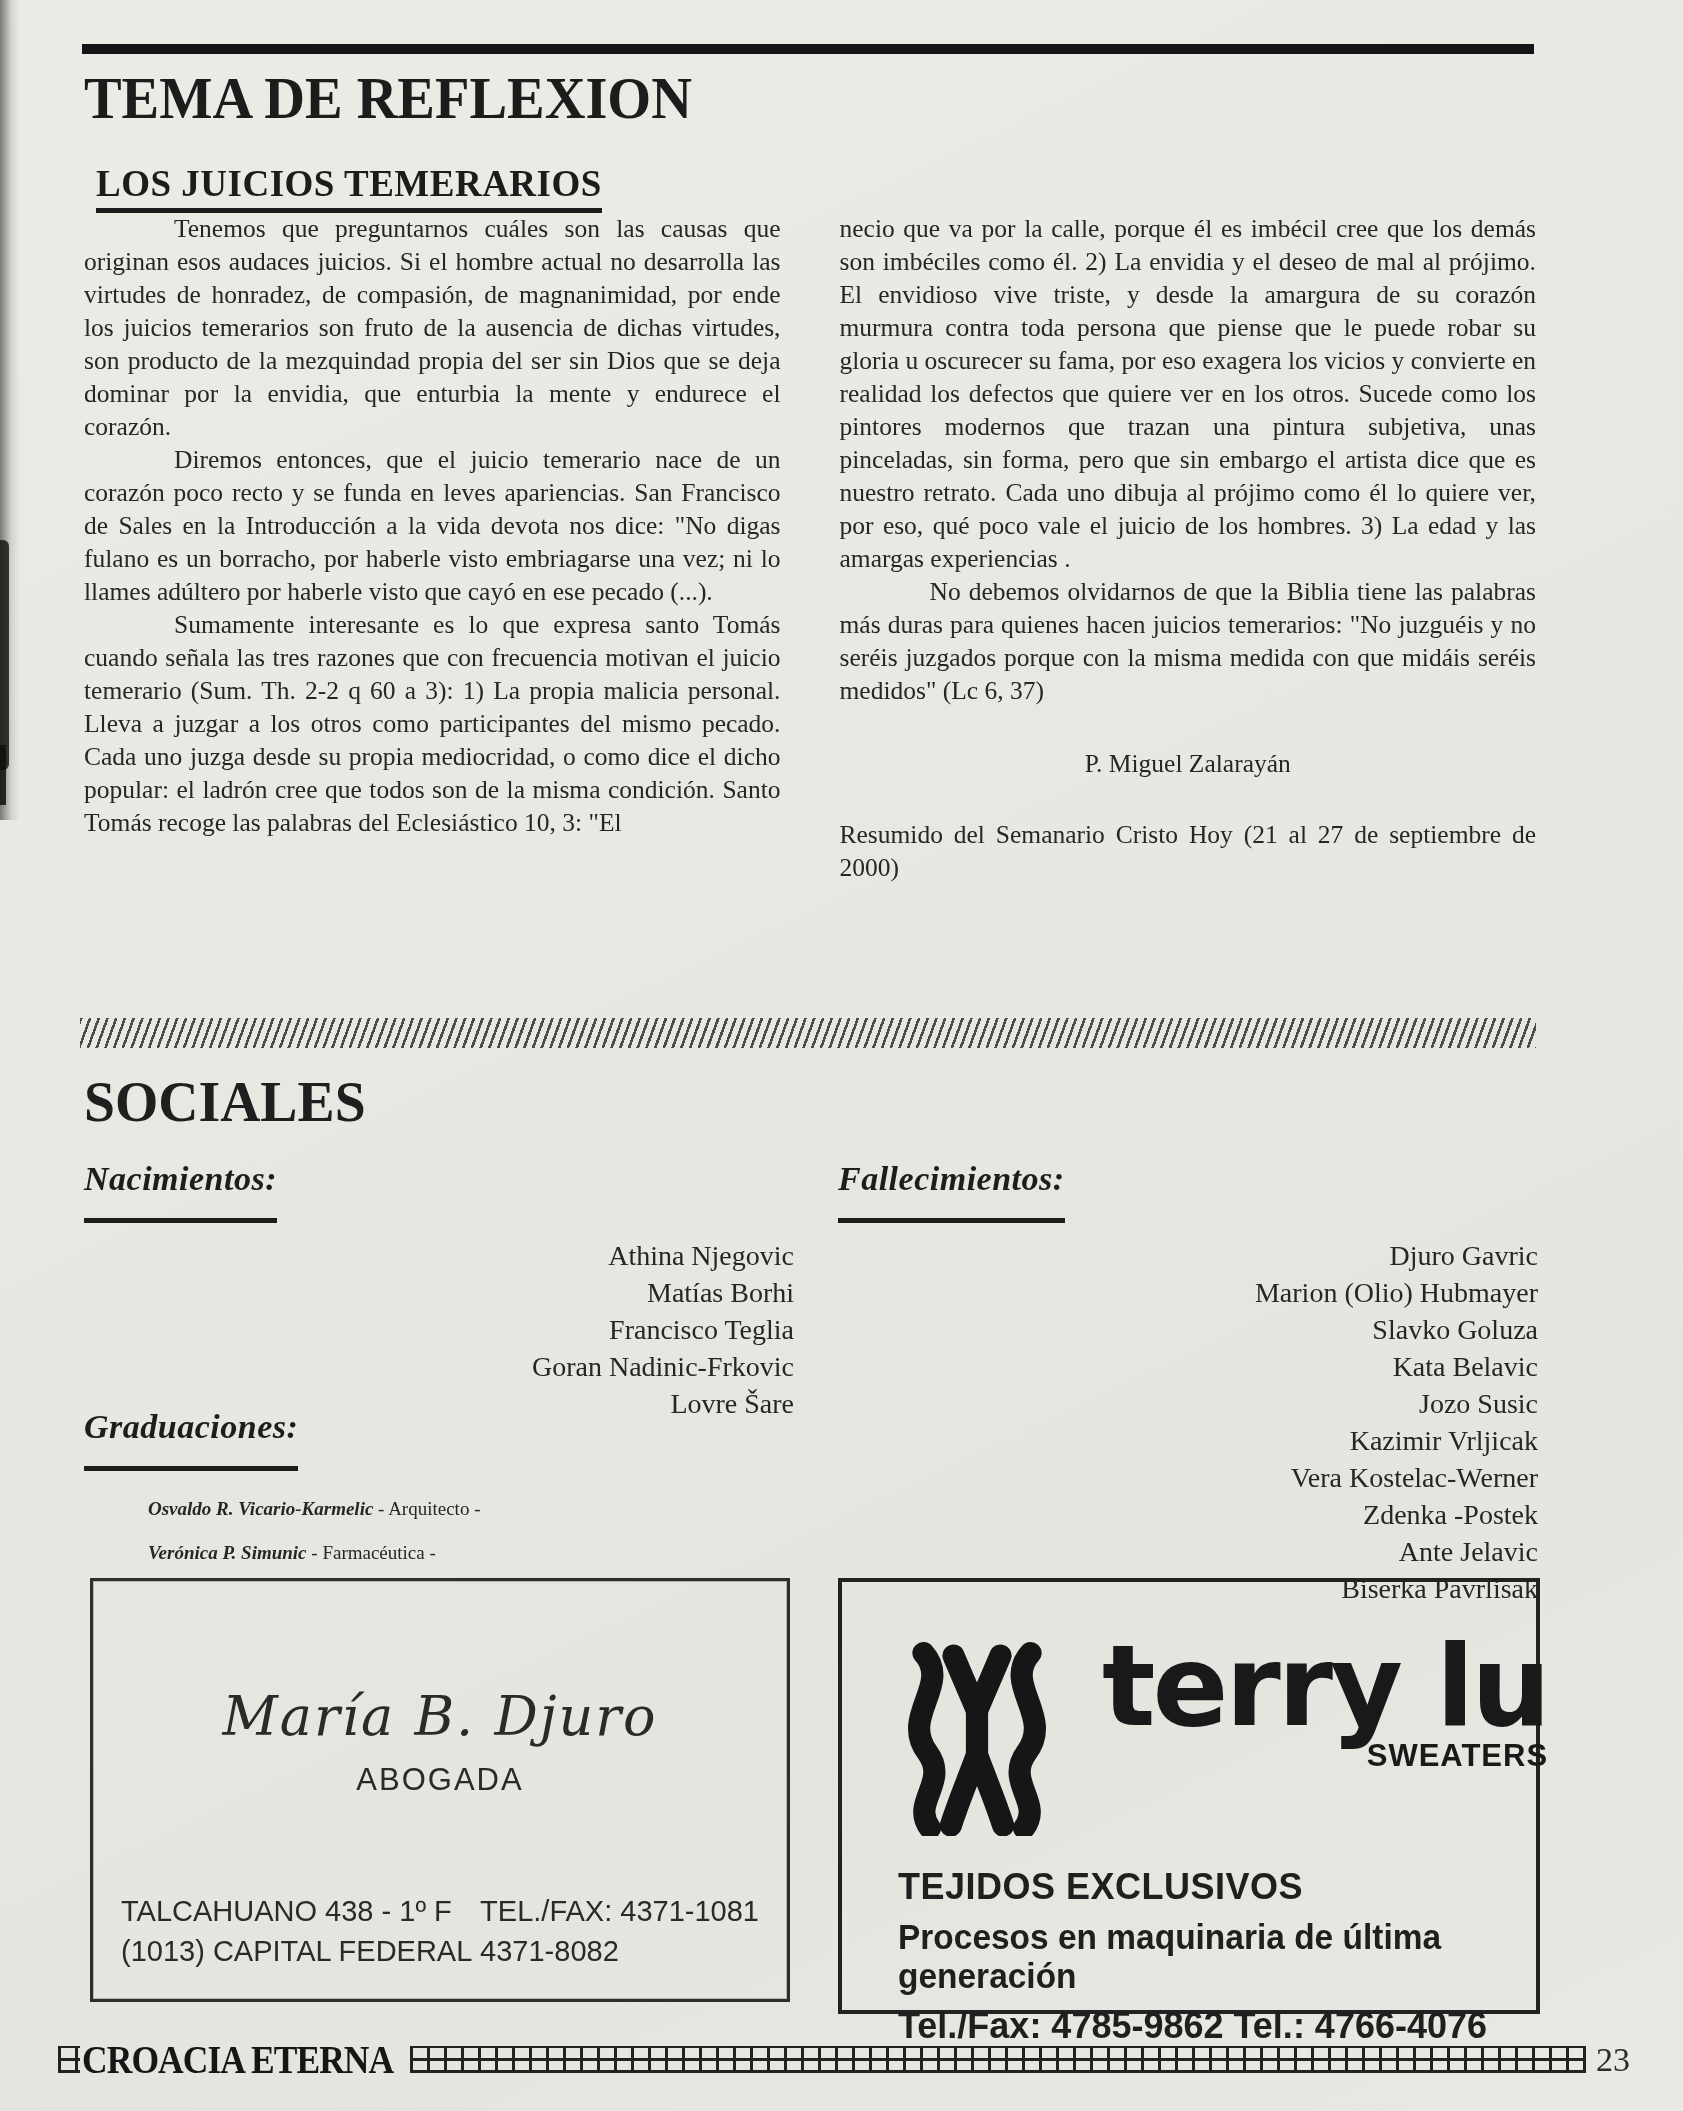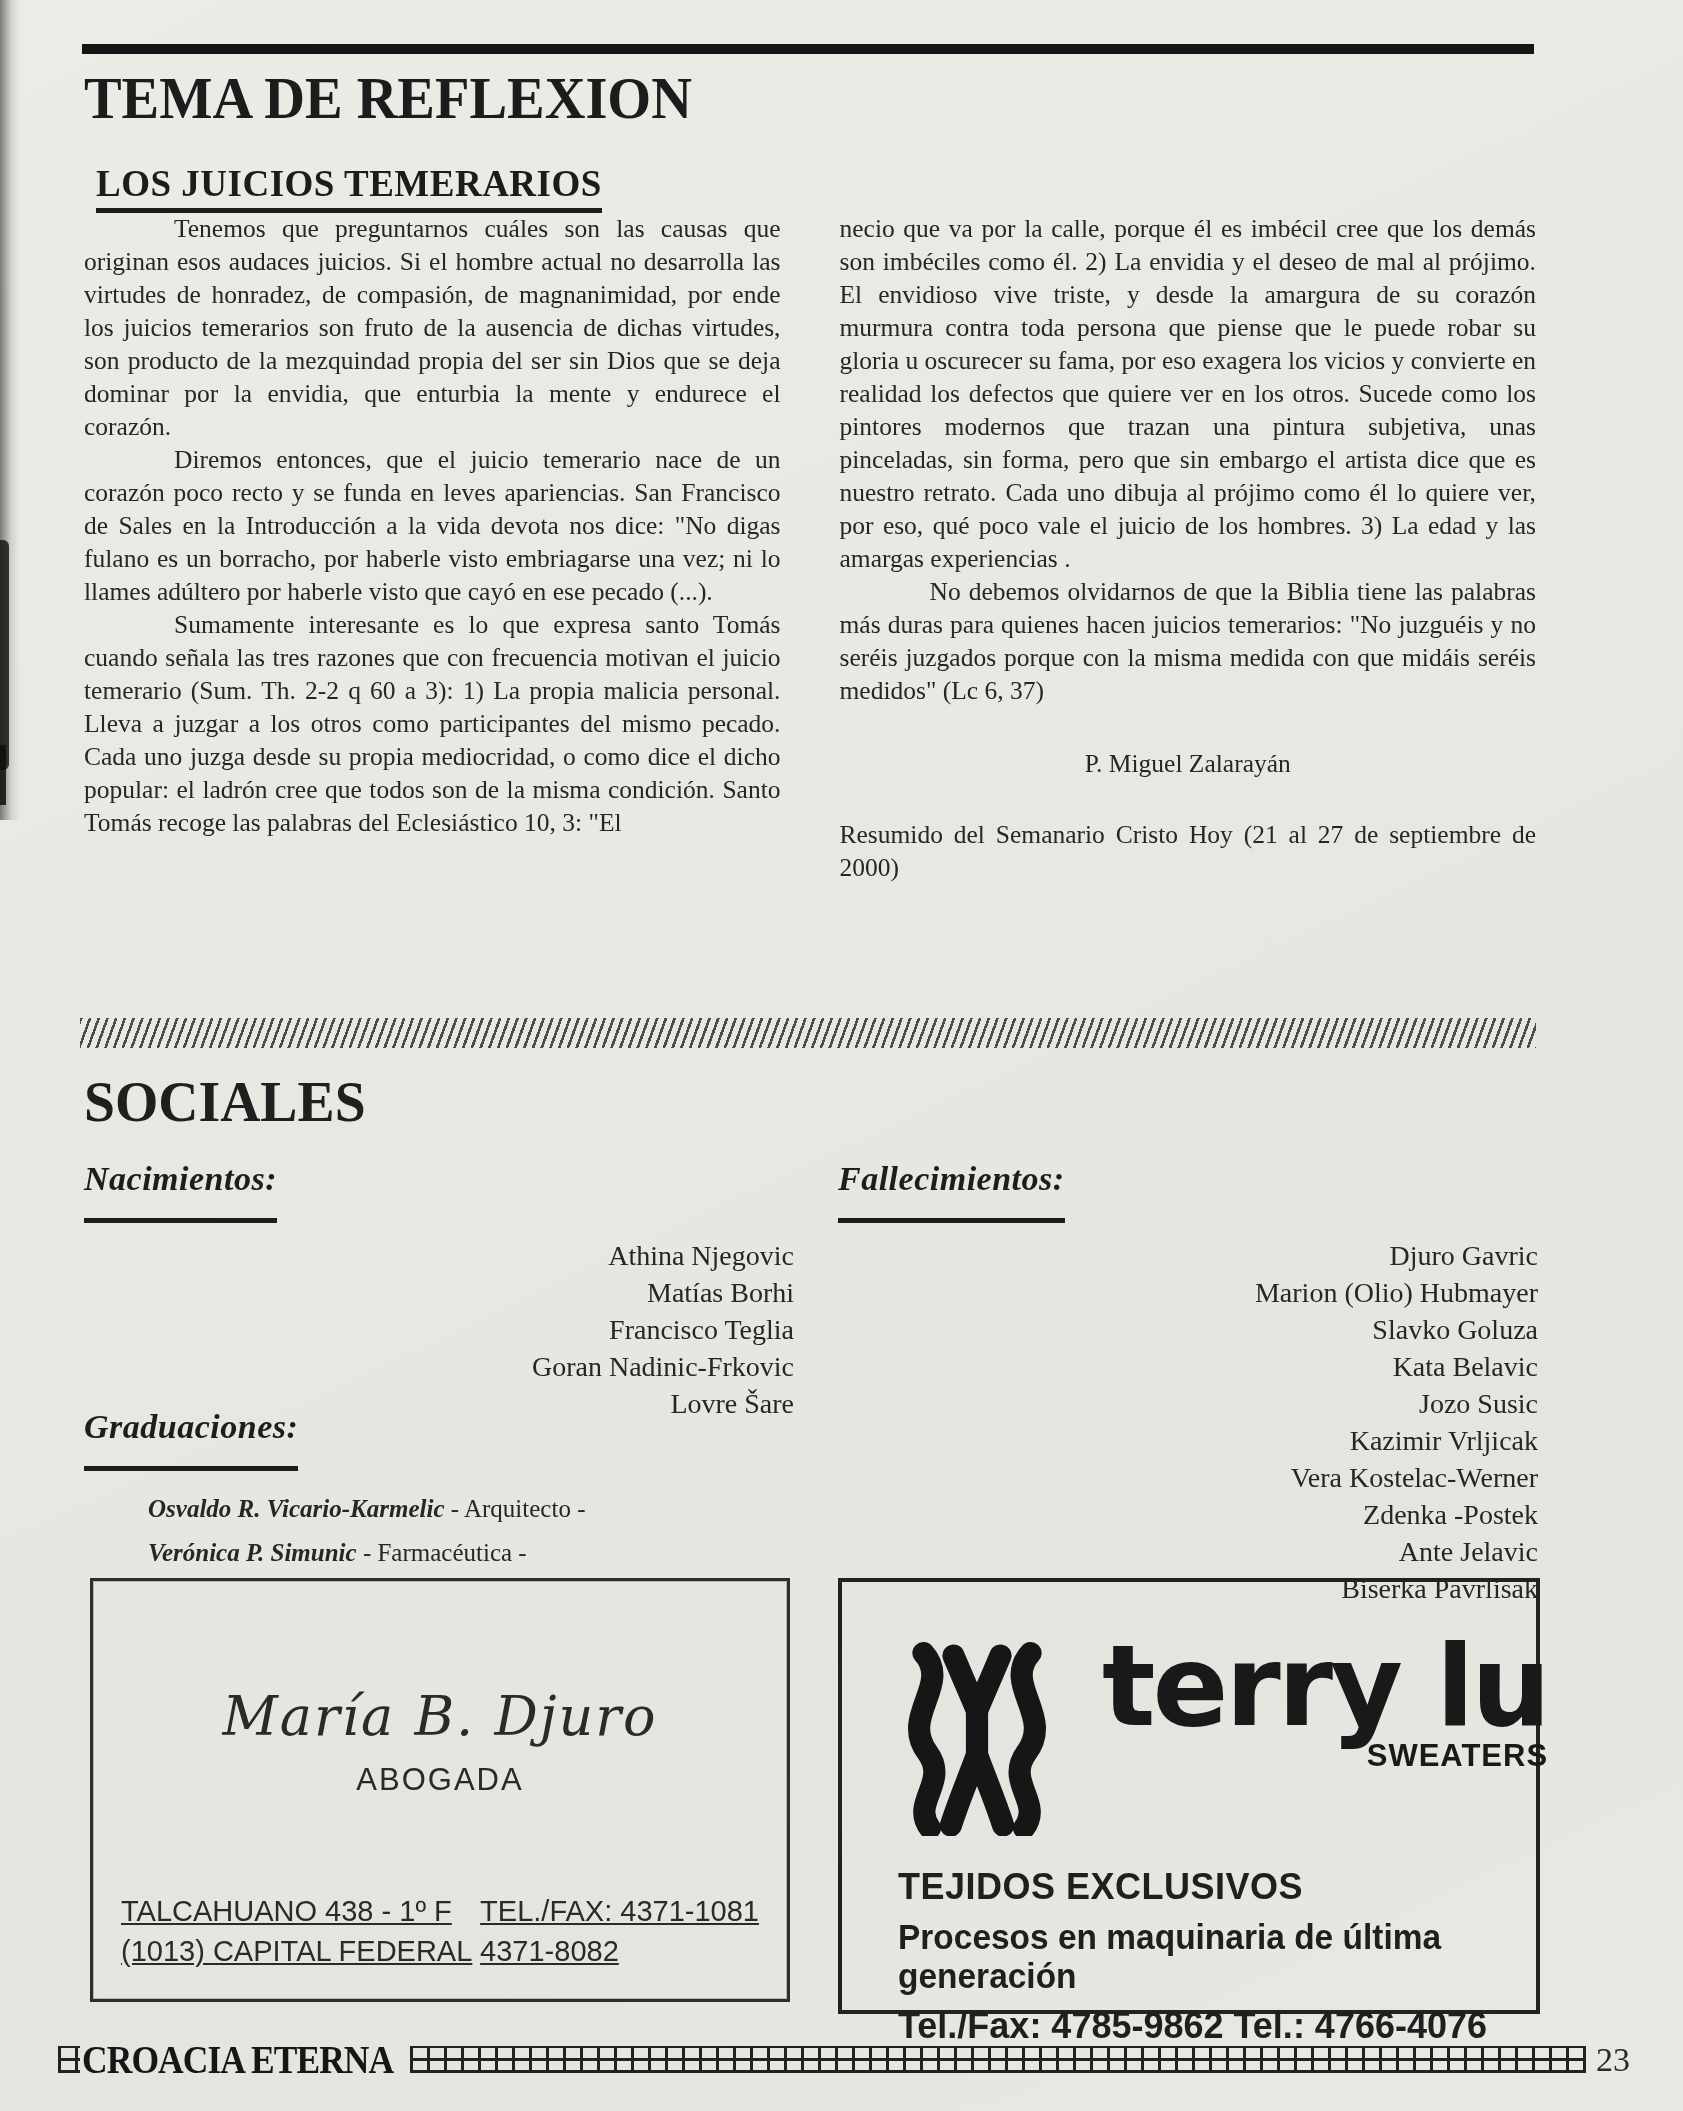--- a/index.html
+++ b/index.html
@@ -42,33 +42,33 @@
     font-size:58px;font-weight:bold;color:#1f1f1f;transform:scaleX(.96);transform-origin:left;}
 
   .soc-col-left{position:absolute;left:84px;top:1160px;width:710px;}
   .soc-col-right{position:absolute;left:838px;top:1160px;width:700px;}
   .soc-heading{display:inline-block;margin:0;font-size:34px;font-weight:bold;font-style:italic;
     color:#1d1d1d;border-bottom:5px solid #1d1d1d;padding-bottom:20px;letter-spacing:.5px;}
   .name-list{margin-top:14px;font-size:28px;line-height:37px;color:#262626;text-align:right;}
   .soc-col-left .name-list{padding-left:60px;}
   .soc-col-right .name-list{padding-left:136px;}
   .grad-block{position:absolute;left:84px;top:1408px;width:720px;}
-  .grad-list{margin-top:16px;padding-left:64px;font-size:25px;line-height:44px;color:#262626;}
+  .grad-list{margin-top:16px;padding-left:64px;font-size:19px;line-height:44px;color:#262626;}
   .grad-name{font-weight:bold;font-style:italic;}
   .grad-role{font-weight:normal;}
 
   .ad-bezina{position:absolute;left:90px;top:1578px;width:694px;height:418px;
     border:3px solid #2e2e2e;box-shadow:inset 0 0 0 1px rgba(40,40,40,.25);}
   .bezina-name{margin-top:104px;text-align:center;font-size:54px;font-style:italic;
     font-family:"DejaVu Serif", serif;color:#2a2a2a;letter-spacing:2px;}
   .bezina-role{margin-top:14px;text-align:center;font-size:31px;letter-spacing:2px;
     font-family:"Liberation Sans", sans-serif;color:#2a2a2a;}
   .bezina-bottom{position:absolute;left:28px;right:28px;bottom:28px;display:flex;
     justify-content:space-between;font-family:"Liberation Sans", sans-serif;
-    font-size:29px;line-height:40px;color:#2a2a2a;text-decoration:underline;}
+    font-size:29px;line-height:40px;color:#2a2a2a;}
   .bezina-tel{text-align:left;}
 
   .ad-terrylu{position:absolute;left:838px;top:1578px;width:694px;height:428px;
     border:4px solid #222;}
   .terry-logo-row{display:flex;align-items:flex-start;padding:58px 30px 0 36px;}
   .knit-icon{width:198px;height:196px;flex:none;}
   .terry-brand-wrap{margin-left:26px;margin-top:-4px;}
   .terry-brand{font-family:"DejaVu Sans", sans-serif;font-weight:bold;
     font-size:112px;line-height:100px;letter-spacing:-3px;color:#191919;white-space:nowrap;}
   .terry-sub{font-family:"Liberation Sans", sans-serif;font-weight:bold;font-size:31px;

